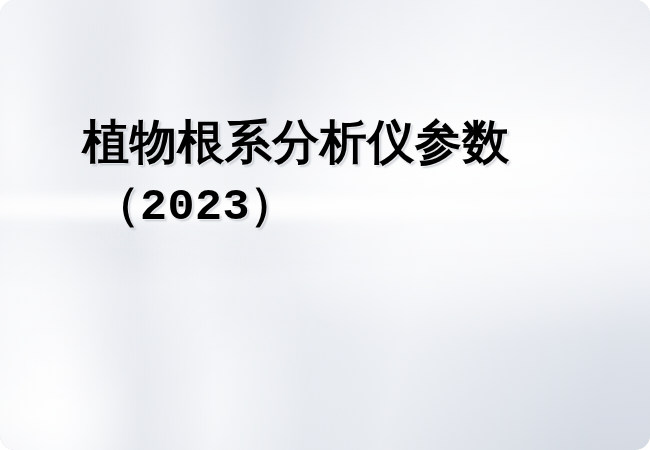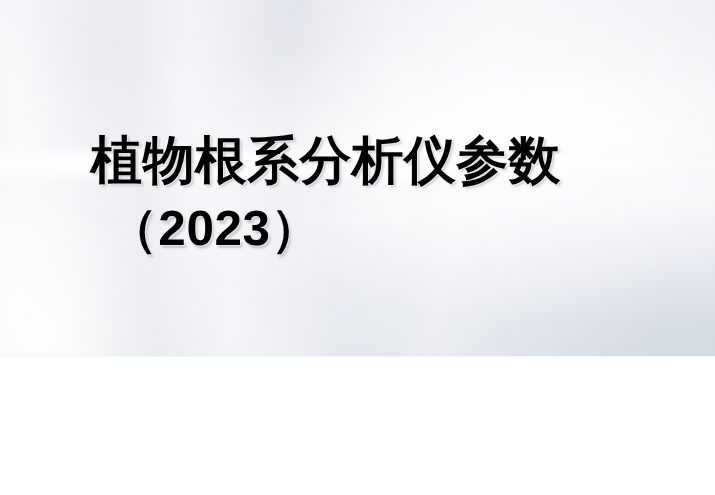--- a/index.html
+++ b/index.html
@@ -3,24 +3,25 @@
 <meta charset="utf-8">
 <style>
   html, body {
     margin: 0;
     padding: 0;
     background: #ffffff;
   }
   #slide {
     position: relative;
     width: 650px;
-    height: 324px;
+    height: 450px;
     overflow: hidden;
-    font-family: Liberation Sans, sans-serif;
+    font-family: Liberation Mono, monospace;
     background: #dfe3ea;
+    border-radius: 15px;
   }
 
   
   .bg-layer {
     position: absolute;
     inset: 0;
     width: 100%;
     height: 100%;
     pointer-events: none;
   }

